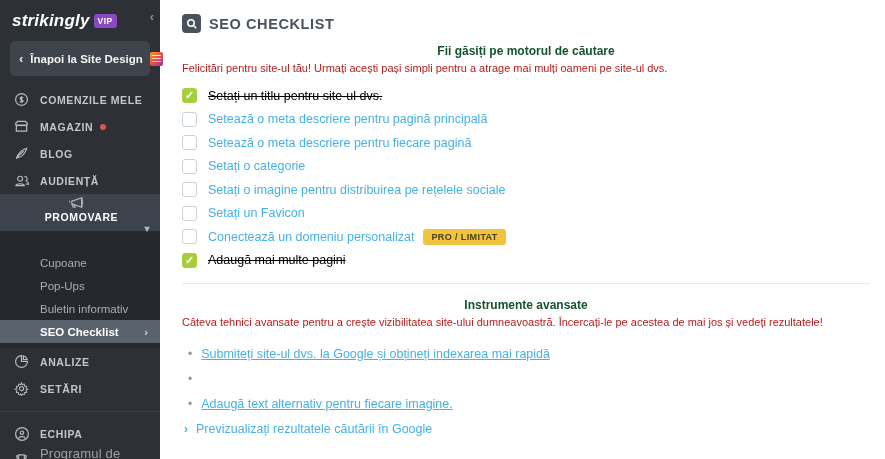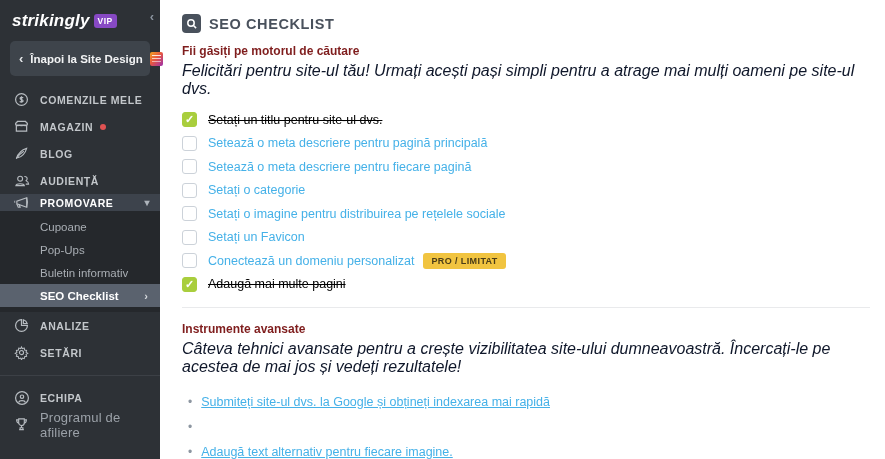--- a/index.html
+++ b/index.html
@@ -16,36 +16,36 @@
   .back-btn { display:flex; align-items:center; gap:7px; margin:9px 10px 0 10px; height:35px; background:#3e444b; border-radius:5px; padding:0 9px; cursor:pointer; }
   .back-btn .chev { color:#e6e8ea; font-size:13px; font-weight:bold; }
   .back-btn .lbl { color:#f2f3f4; font-size:11.5px; font-weight:bold; white-space:nowrap;text-align:center; }
   .design-ico { width:13px; height:14px; border-radius:2px; background:linear-gradient(135deg,#f5a623 0%,#e8583f 45%,#9b2fae 100%); position:relative; flex:none; }
   .design-ico:after { content:""; position:absolute; left:2px; top:3px; width:9px; height:1.5px; background:rgba(255,255,255,.85); box-shadow:0 3px 0 rgba(255,255,255,.7), 0 6px 0 rgba(255,255,255,.55); }
   .menu { margin-top:10px; }
   .m-item { display:flex; align-items:center; height:27px; padding:0 10px 0 13px; font-size:10.5px; font-weight:bold; letter-spacing:.6px; color:#c3c7cb; cursor:pointer; }
   .m-item .ico { width:17px; height:17px; margin-right:10px; display:flex; align-items:center; justify-content:center; color:#b7bcc1; flex:none; }
   .m-item svg { display:block; }
   .red-dot { width:6px; height:6px; background:#e05252; border-radius:50%; margin-left:7px; }
-  .m-item.expanded { background:#3d434c; color:#fff; height:17px; }
+  .m-item.expanded { background:#3d434c; color:#fff; height:37px;flex-direction:column; }
   .m-item.expanded .caret { margin-left:auto; color:#aeb4bb; font-size:10px; }
-  .submenu { background:#25282c; padding:4px 0 5px 0; }
+  .submenu { background:#25282c; padding:20px 0 5px 0; }
   .s-item { display:flex; align-items:center; height:23px; padding:0 12px 0 40px; font-size:11.5px; color:#a9aeb4; cursor:pointer; }
   .s-item.active { background:#5a626e; color:#fff; font-weight:bold; }
   .s-item.active .chev-r { margin-left:auto; font-size:11px; color:#d6dade; }
   .divider-side { height:1px; background:#3c4046; margin:9px 0 8px 0; }
   .footer-item { color:#9ba1a8; font-weight:normal; letter-spacing:.2px; font-size:13px; }
 
   
   .main { flex:1; padding:14px 15px 0 22px; }
   .page-head { display:flex; align-items:center; gap:8px; margin-bottom:11px; }
   .head-ico { width:19px; height:19px; background:#49515c; border-radius:4px; display:flex; align-items:center; justify-content:center; }
   .page-title { color:#49515c; font-size:14.5px; font-weight:bold; letter-spacing:.6px; }
-  .sec-title { color:#7f1d1d; font-size:12px; font-weight:bold; margin-bottom:4px; }
-  .sec-sub { color:#0f172a; font-size:16px; margin-bottom:10px;font-style:italic; }
+  .sec-title { color:#14532d; font-size:12px; font-weight:bold; margin-bottom:4px;text-align:center; }
+  .sec-sub { color:#b91c1c; font-size:11px; margin-bottom:10px; }
   .check-row { display:flex; align-items:center; height:23.5px; }
   .cbox { width:15px; height:15px; border:1px solid #ccd2d9; border-radius:3px; background:#fff; margin-right:11px; flex:none; cursor:pointer; }
   .cbox.on { background:#a9ce3d; border-color:#a9ce3d; color:#fff; font-size:11px; font-weight:bold; display:flex; align-items:center; justify-content:center; }
   .cbox.on:after { content:"✓"; }
   .check-label { font-size:12.5px; color:#45b1e8; cursor:pointer; }
   .check-label.done { color:#000000; text-decoration:line-through; cursor:default; }
   .badge { background:#f1c440; color:#4a3c17; font-size:9px; font-weight:bold; letter-spacing:.4px; border-radius:3px; padding:3px 8px; margin-left:9px; }
   .hr { height:1px; background:#e9eaec; margin:11px 0 14px 0; }
   .links { margin-top:13px; }
   .link-row { display:flex; align-items:center; height:25px; }
@@ -254,17 +254,18 @@
       </div>
       <div class="link-row">
         <span class="bullet">•</span>
       </div>
       <div class="link-row">
         <span class="bullet">•</span>
         <span class="adv-link">Adaugă text alternativ pentru fiecare imagine.</span>
       </div>
       <div class="preview-row">
         <span class="chev-blue">›</span>
+        <span class="preview-link">Previzualizați rezultatele căutării în Google</span>
       </div>
     </div>
 
   </div>
 </div>
 
 </body></html>

